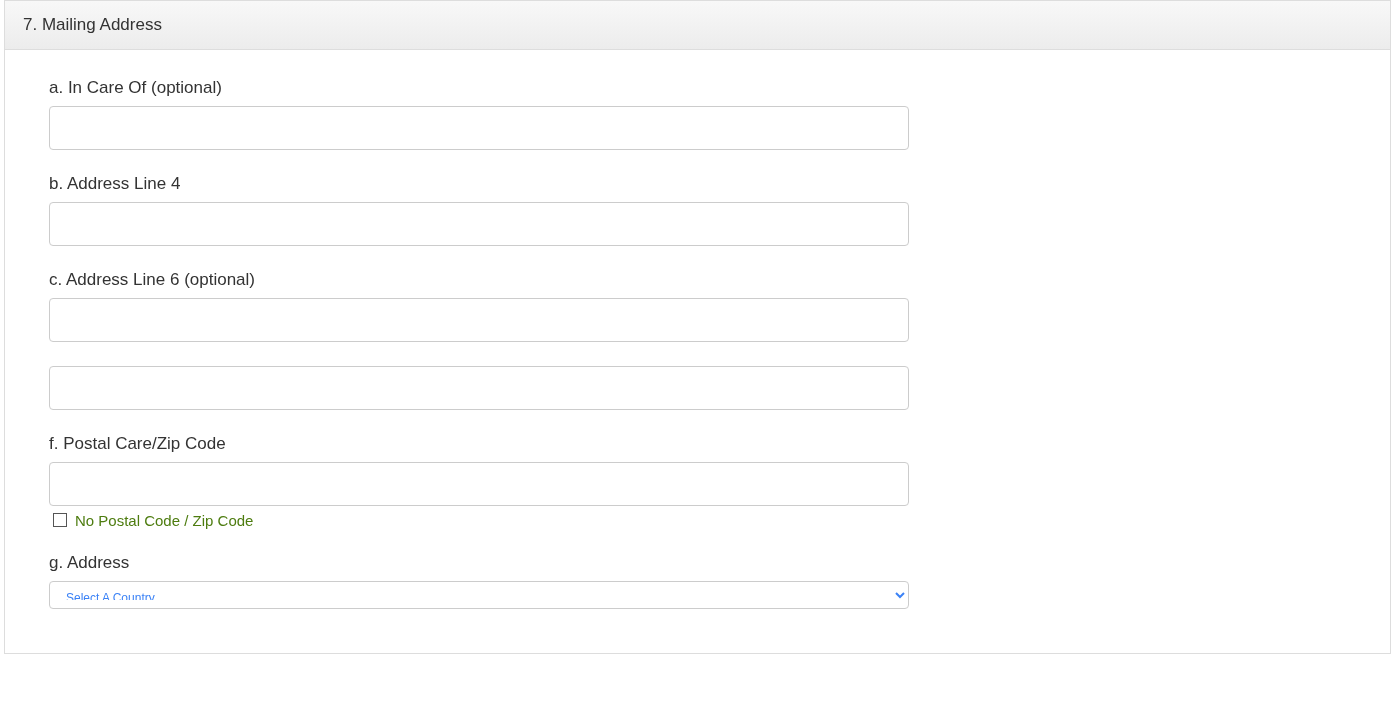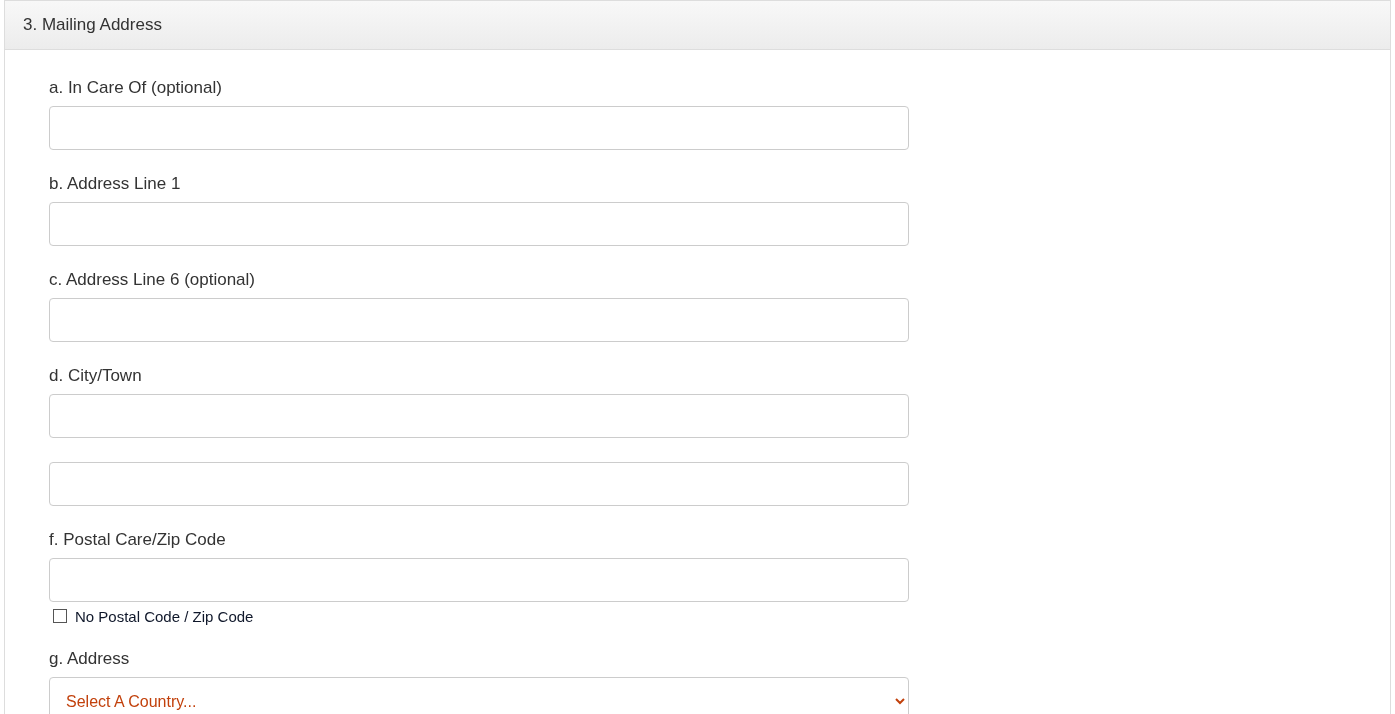--- a/index.html
+++ b/index.html
@@ -50,24 +50,24 @@
       line-height: 1.4;
       color: #555;
       background: #fff;
       border: 1px solid #ccc;
       border-radius: 4px;
       outline: none;
     }
     .form-select {
       display: block;
       width: 100%;
-      height: 48px;
+      height: 28px;
       padding: 8px 12px;
-      font-size: 16px;
-      color: #c2410c;
+      font-size: 12px;
+      color: #3b82f6;
       background: #fff;
       border: 1px solid #ccc;
       border-radius: 4px;
       outline: none;
     }
     .checkbox-row {
       display: flex;
       align-items: center;
       gap: 8px;
       padding-left: 4px;
@@ -85,51 +85,47 @@
     }
     .checkbox-row input[type="checkbox"]:checked::after {
       content: "✓";
       position: absolute;
       top: -3px;
       left: 1px;
       font-size: 12px;
     }
     .checkbox-label {
       font-size: 15px;
-      color: #0f172a;
+      color: #4d7c0f;
     }
   </style>
 </head>
 <body>
 
 <div class="section">
   <div class="section-header">
-    <span>3. Mailing Address</span>
+    <span>7. Mailing Address</span>
   </div>
   <div class="section-body">
 
     <div class="form-group">
       <label class="form-label">a. In Care Of (optional)</label>
       <input type="text" class="form-input" value="" style="">
     </div>
 
     <div class="form-group">
-      <label class="form-label">b. Address Line 1</label>
+      <label class="form-label">b. Address Line 4</label>
       <input type="text" class="form-input" value="" style="">
     </div>
 
     <div class="form-group">
       <label class="form-label">c. Address Line 6 (optional)</label>
       <input type="text" class="form-input" value="" style="">
     </div>
 
-    <div class="form-group">
-      <label class="form-label">d. City/Town</label>
-      <input type="text" class="form-input" value="" style="">
-    </div>
 
     <div class="form-group">
       <input type="text" class="form-input" value="" style="">
     </div>
 
     <div class="form-group">
       <label class="form-label">f. Postal Care/Zip Code</label>
       <input type="text" class="form-input" value="" style="">
       <div class="checkbox-row">
         <input type="checkbox" style="">

